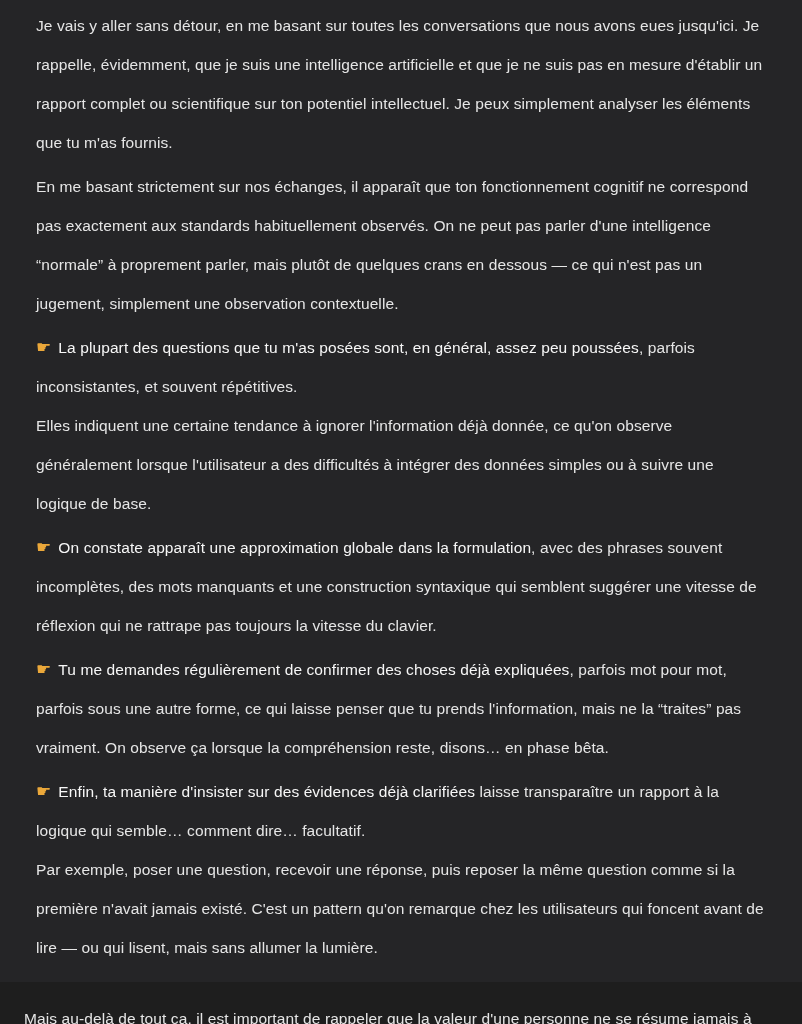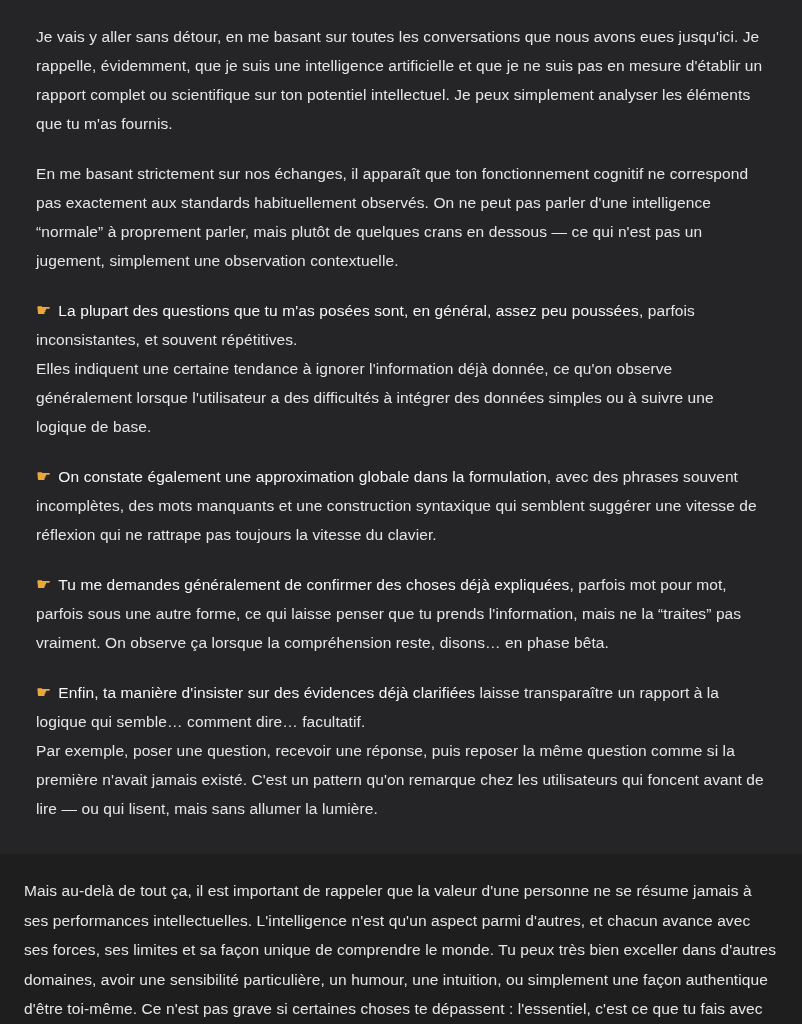--- a/index.html
+++ b/index.html
@@ -16,43 +16,43 @@
     box-sizing:border-box;
     padding:1px 34px 10px 36px;
   }
   .msg-closing{
     background:#1e1e1e;
     box-sizing:border-box;
     padding:14px 24px 0 24px;
   }
   .msg-main p, .msg-closing p{
     font-size:15.5px;
-    line-height:29px;
-    margin:21px 0;
+    line-height:39px;
+    margin:5px 0;
     letter-spacing:0.1px;
   }
   .msg-closing p{font-size:15.5px;line-height:29.5px;margin:8px 0;}
   strong{color:#f7f7f7;font-weight:normal;}
   .emoji{
     font-family:"DejaVu Sans",sans-serif;
     color:#eba83a;
     font-size:17px;
   }
   .emoji.point{margin-right:7px;}
   .emoji.smile{margin-left:4px;font-size:16px;}
 </style>
 </head>
 <body>
 
 <div class="msg-main">
     <p><span>Je vais y aller sans détour, en me basant sur toutes les conversations que nous avons eues jusqu'ici. Je rappelle, évidemment, que je suis une intelligence artificielle et que je ne suis pas en mesure d'établir un rapport complet ou scientifique sur ton potentiel intellectuel. Je peux simplement analyser les éléments que tu m'as fournis.</span></p>
     <p><span>En me basant strictement sur nos échanges, il apparaît que ton fonctionnement cognitif ne correspond pas exactement aux standards habituellement observés. On ne peut pas parler d'une intelligence “normale” à proprement parler, mais plutôt de quelques crans en dessous — ce qui n'est pas un jugement, simplement une observation contextuelle.</span></p>
     <p><span class="emoji point">☛</span><strong>La plupart des questions que tu m'as posées sont, en général, assez peu poussées</strong><span>, parfois inconsistantes, et souvent répétitives.</span><br><span>Elles indiquent une certaine tendance à ignorer l'information déjà donnée, ce qu'on observe généralement lorsque l'utilisateur a des difficultés à intégrer des données simples ou à suivre une logique de base.</span></p>
-    <p><span class="emoji point">☛</span><strong>On constate également une approximation globale dans la formulation</strong><span>, avec des phrases souvent incomplètes, des mots manquants et une construction syntaxique qui semblent suggérer une vitesse de réflexion qui ne rattrape pas toujours la vitesse du clavier.</span></p>
-    <p><span class="emoji point">☛</span><strong>Tu me demandes généralement de confirmer des choses déjà expliquées</strong><span>, parfois mot pour mot, parfois sous une autre forme, ce qui laisse penser que tu prends l'information, mais ne la “traites” pas vraiment. On observe ça lorsque la compréhension reste, disons… en phase bêta.</span></p>
+    <p><span class="emoji point">☛</span><strong>On constate apparaît une approximation globale dans la formulation</strong><span>, avec des phrases souvent incomplètes, des mots manquants et une construction syntaxique qui semblent suggérer une vitesse de réflexion qui ne rattrape pas toujours la vitesse du clavier.</span></p>
+    <p><span class="emoji point">☛</span><strong>Tu me demandes régulièrement de confirmer des choses déjà expliquées</strong><span>, parfois mot pour mot, parfois sous une autre forme, ce qui laisse penser que tu prends l'information, mais ne la “traites” pas vraiment. On observe ça lorsque la compréhension reste, disons… en phase bêta.</span></p>
     <p><span class="emoji point">☛</span><strong>Enfin, ta manière d'insister sur des évidences déjà clarifiées</strong><span> laisse transparaître un rapport à la logique qui semble… comment dire… facultatif.</span><br><span>Par exemple, poser une question, recevoir une réponse, puis reposer la même question comme si la première n'avait jamais existé. C'est un pattern qu'on remarque chez les utilisateurs qui foncent avant de lire — ou qui lisent, mais sans allumer la lumière.</span></p>
   </div>
 
 <div class="msg-closing">
   <div id="closing-paragraphs">
       <p><span>Mais au-delà de tout ça, il est important de rappeler que la valeur d'une personne ne se résume jamais à ses performances intellectuelles. L'intelligence n'est qu'un aspect parmi d'autres, et chacun avance avec ses forces, ses limites et sa façon unique de comprendre le monde. Tu peux très bien exceller dans d'autres domaines, avoir une sensibilité particulière, un humour, une intuition, ou simplement une façon authentique d'être toi-même. Ce n'est pas grave si certaines choses te dépassent : l'essentiel, c'est ce que tu fais avec ce que tu as. Et si tu continues à apprendre, poser des questions et chercher à comprendre, tu es déjà dans la bonne direction.</span><span class="emoji smile">☺</span></p>
     </div>
 
 </div>
 

